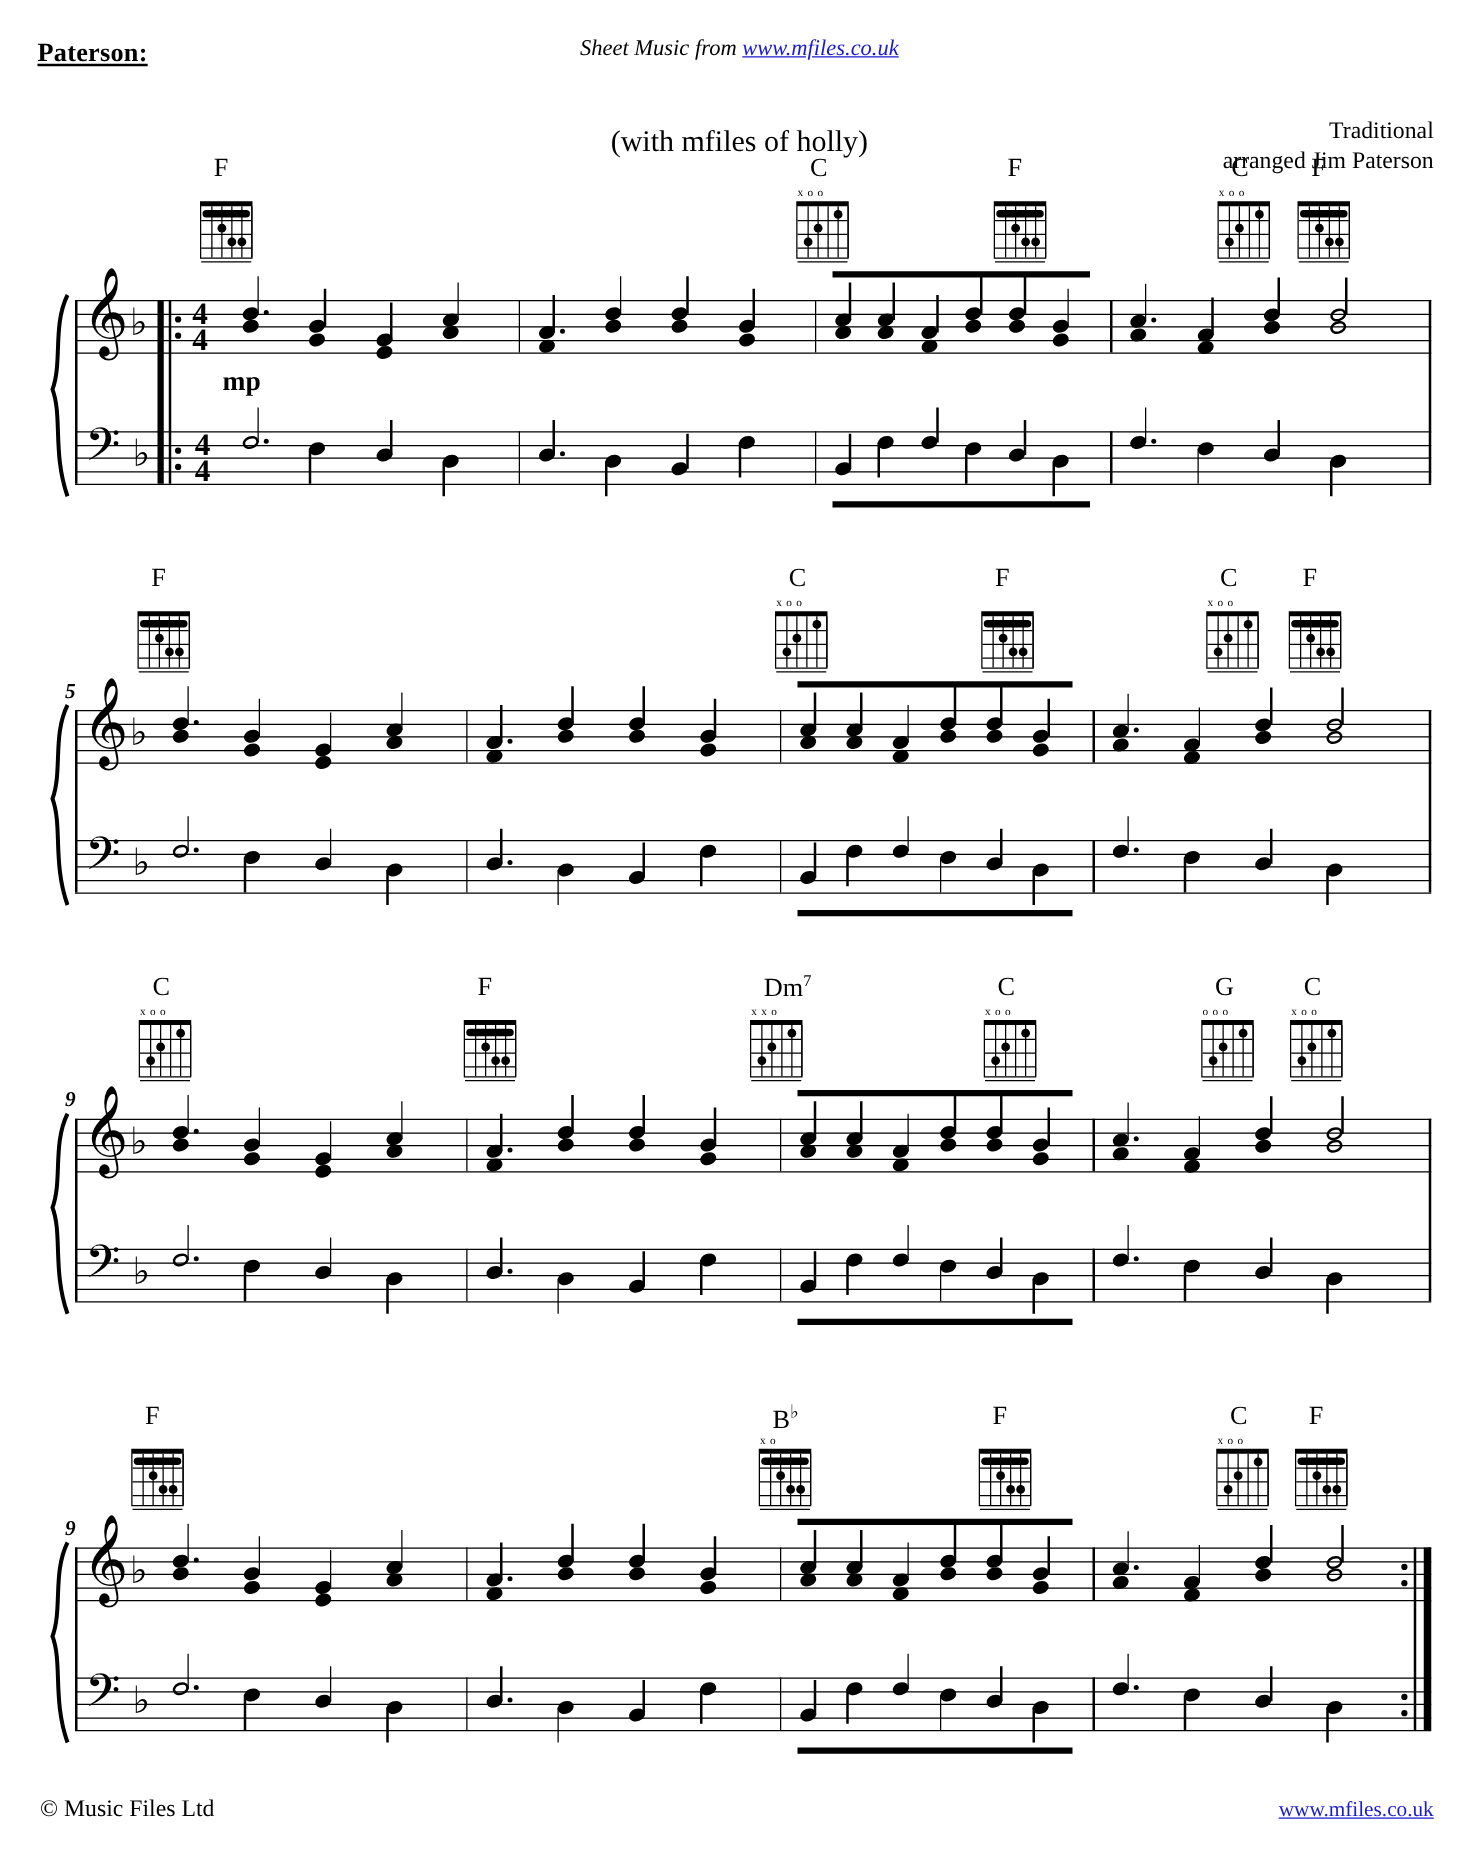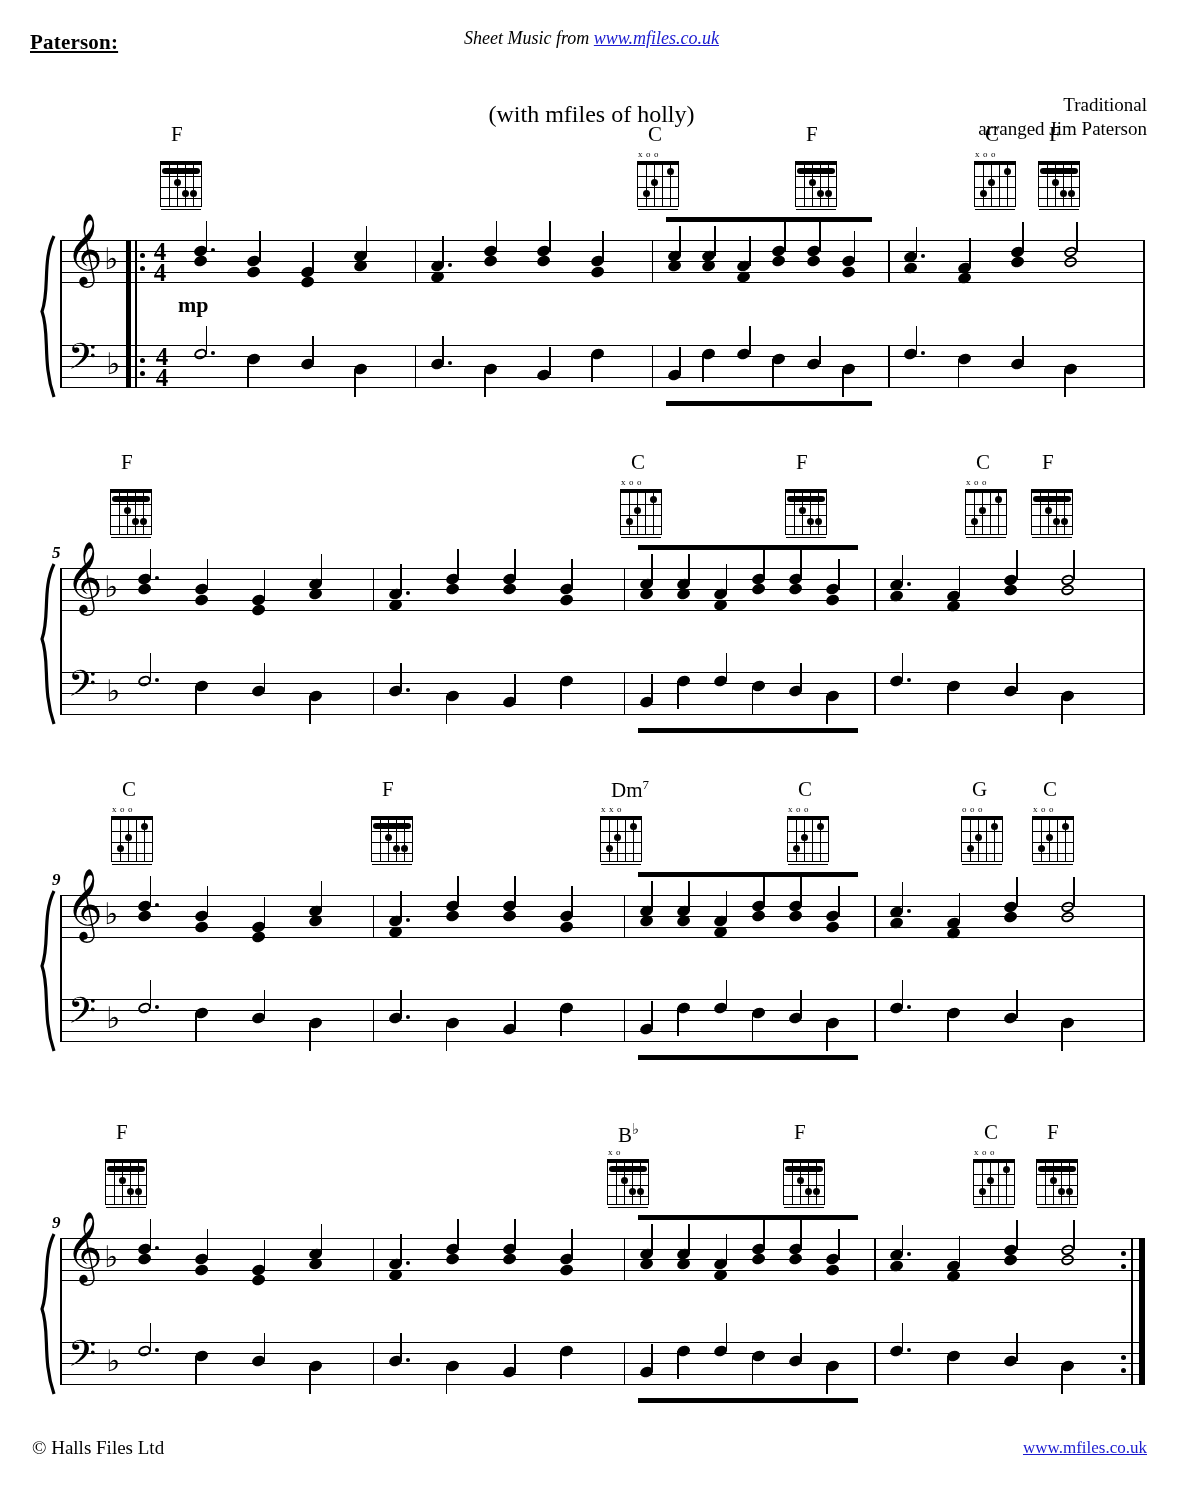--- a/index.html
+++ b/index.html
@@ -1684,18 +1684,18 @@
           <div class="nh" style="left: 0px; top: 0px;"></div>
           <div class="stem" style="left: 11.5px; top: -23px; height: 28px;"></div>
         </div>
         <div class="note" style="left: 1061.37px; top: 1361.25px;">
           <div class="nh" style="left: 0px; top: 0px;"></div>
           <div class="stem" style="left: 0px; top: 5px; height: 28px;"></div>
         </div>
       </div>
     </div>
 
-  <div class="copyright">© Halls Files Ltd</div>
+  <div class="copyright">© Music Files Ltd</div>
   <div class="footer-link">
     <a href="#">www.mfiles.co.uk</a>
   </div>
 
 </div>
 
 </body></html>

